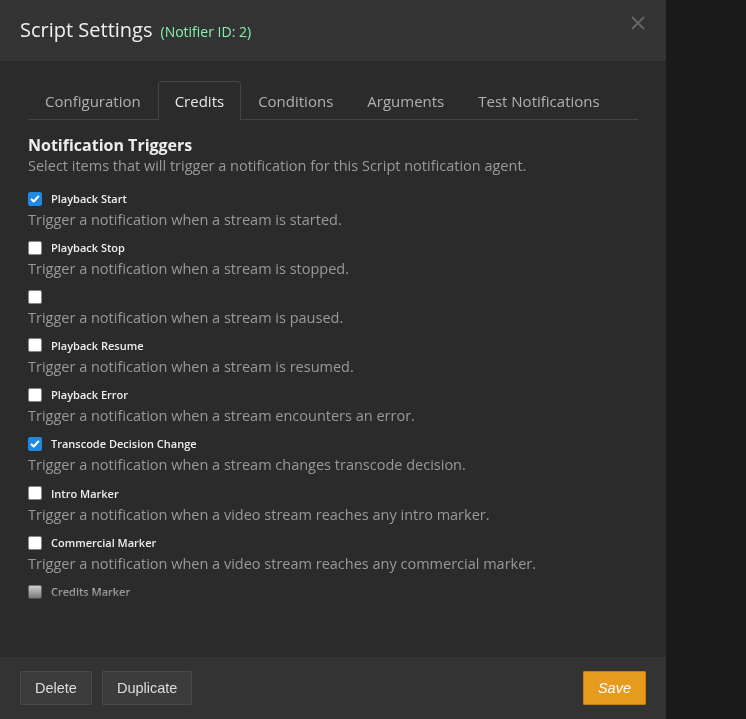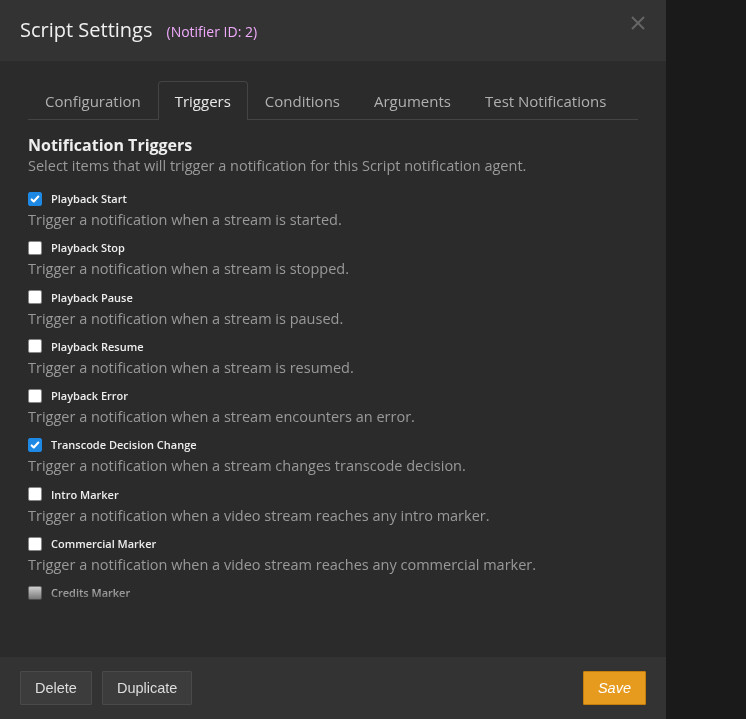--- a/index.html
+++ b/index.html
@@ -23,23 +23,23 @@
     display: flex;
     align-items: baseline;
     position: relative;
   }
   .modal-title {
     color: #f0f0f0;
     font-size: 20px;
     font-weight: 500;
   }
   .modal-subtitle {
-    color: #f0abfc;
+    color: #86efac;
     font-size: 14px;
-    margin-left: 14px;
+    margin-left: 8px;
   }
   .close-btn {
     position: absolute;
     right: 16px;
     top: 14px;
     width: 20px;
     height: 20px;
     cursor: pointer;
     color: #666;
   }
@@ -172,21 +172,21 @@
       <svg viewBox="0 0 16 16" fill="none" stroke="currentColor" stroke-width="2">
           <line x1="2" y1="2" x2="14" y2="14"></line>
           <line x1="14" y1="2" x2="2" y2="14"></line>
         </svg>
     </div>
   </div>
 
   <div class="modal-body">
     <div class="tabs" id="tabs">
         <div class="tab">Configuration</div>
-        <div class="tab active">Triggers</div>
+        <div class="tab active">Credits</div>
         <div class="tab">Conditions</div>
         <div class="tab">Arguments</div>
         <div class="tab">Test Notifications</div>
       </div>
 
     <div class="section-title">Notification Triggers</div>
     <div class="section-desc">Select items that will trigger a notification for this Script notification agent.</div>
 
     <div id="trigger-list">
         <div class="trigger-item">
@@ -203,21 +203,20 @@
         <div class="trigger-item">
           <div class="trigger-row">
             <span class="cb"></span>
             <span class="trigger-label">Playback Stop</span>
           </div>
           <div class="trigger-desc">Trigger a notification when a stream is stopped.</div>
         </div>
         <div class="trigger-item">
           <div class="trigger-row">
             <span class="cb"></span>
-            <span class="trigger-label">Playback Pause</span>
           </div>
           <div class="trigger-desc">Trigger a notification when a stream is paused.</div>
         </div>
         <div class="trigger-item">
           <div class="trigger-row">
             <span class="cb"></span>
             <span class="trigger-label">Playback Resume</span>
           </div>
           <div class="trigger-desc">Trigger a notification when a stream is resumed.</div>
         </div>

